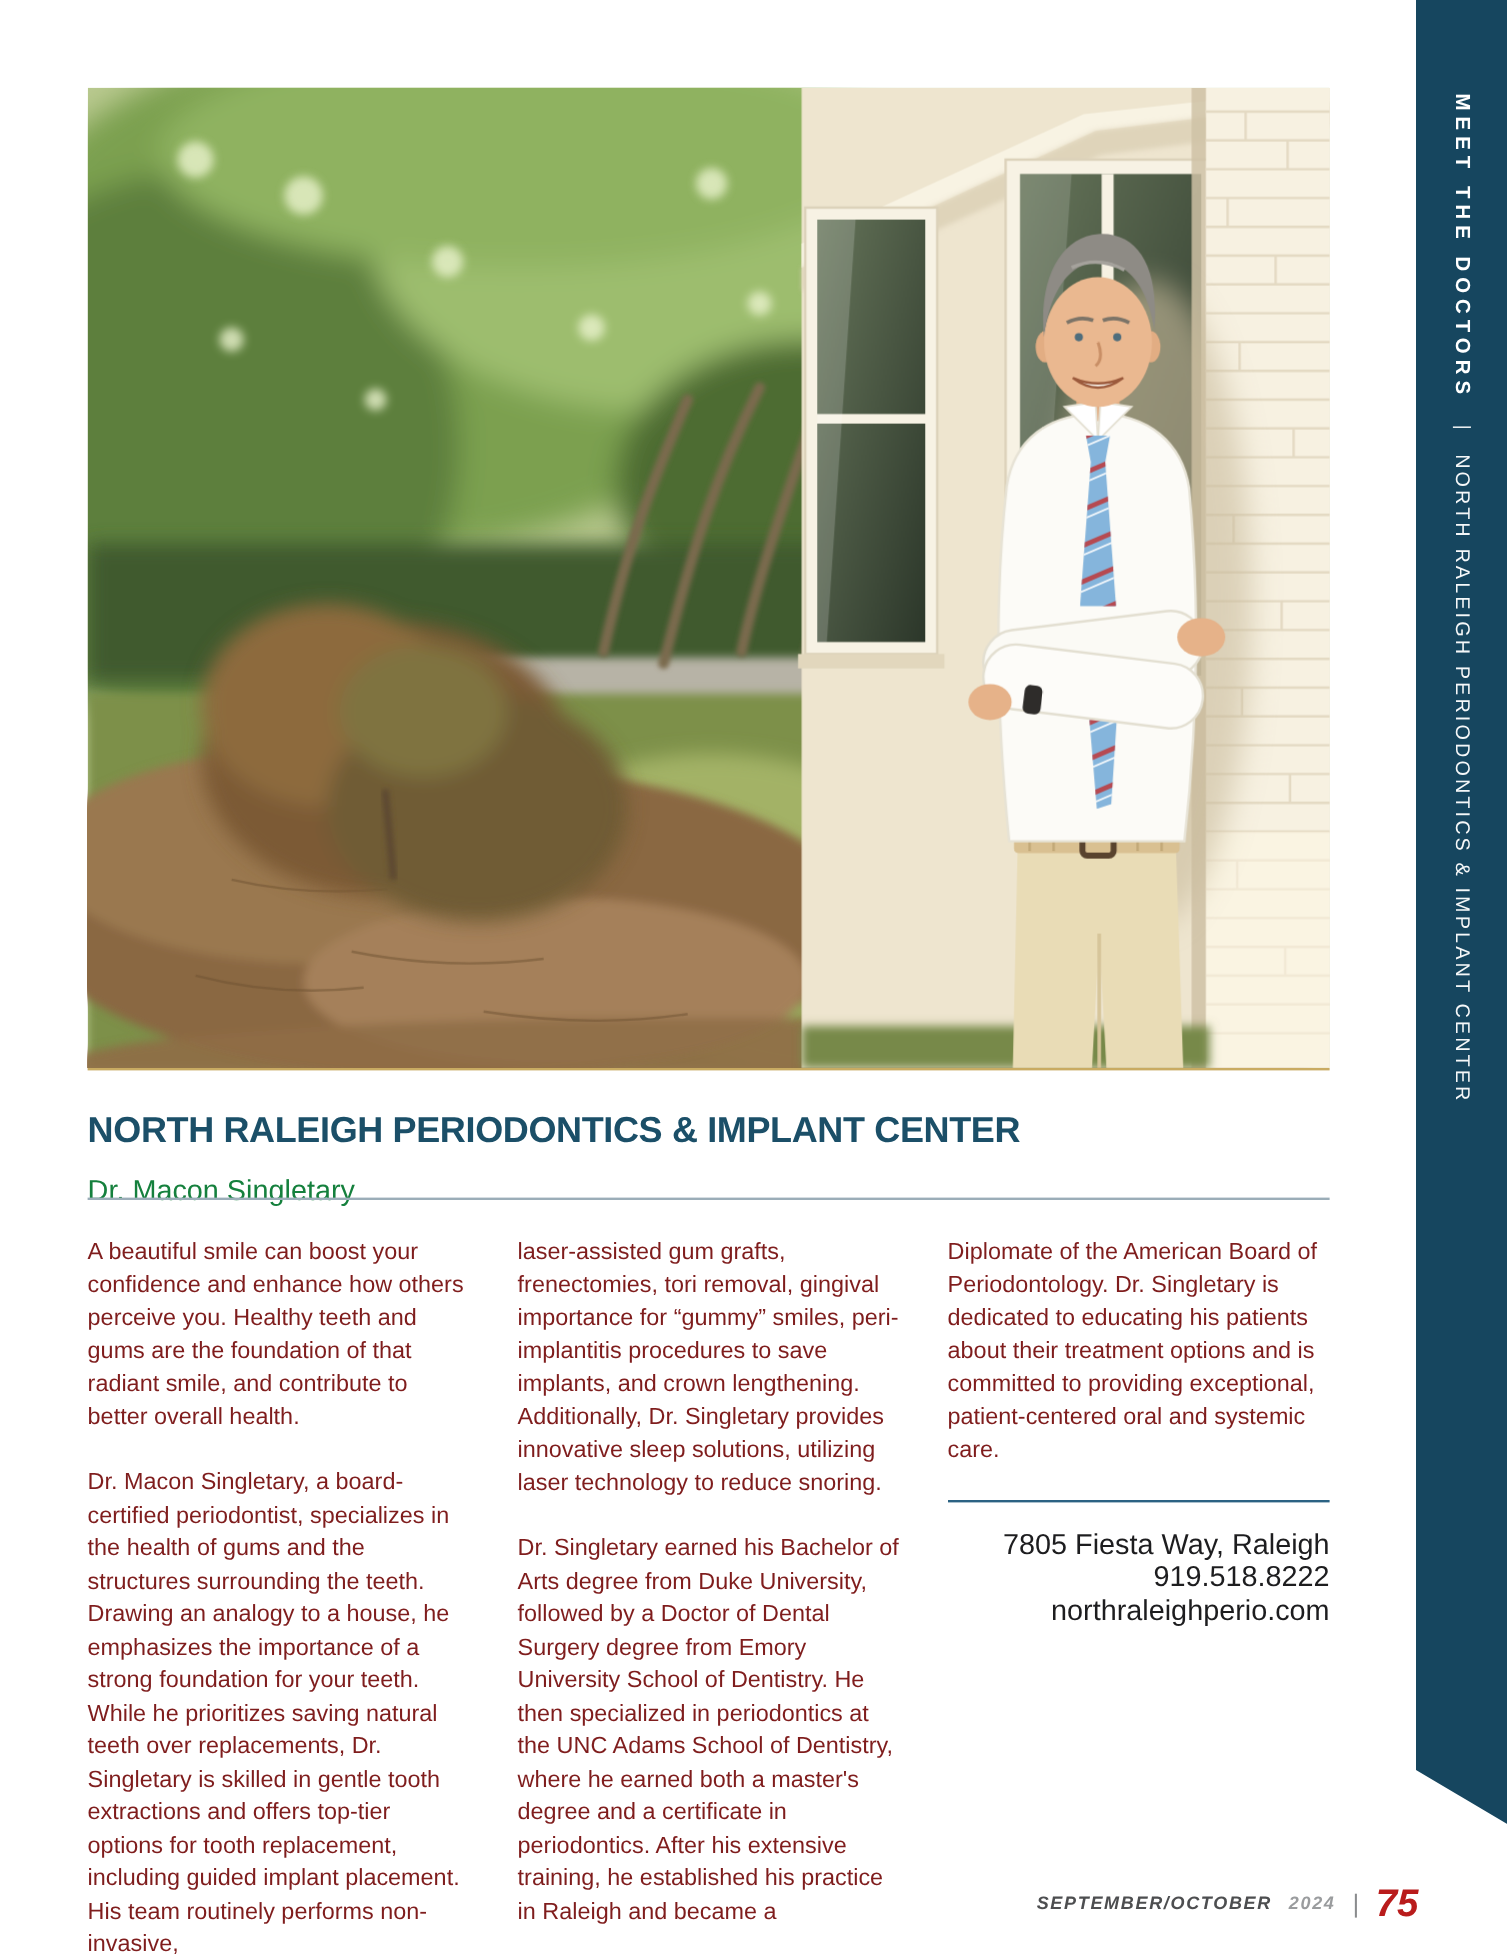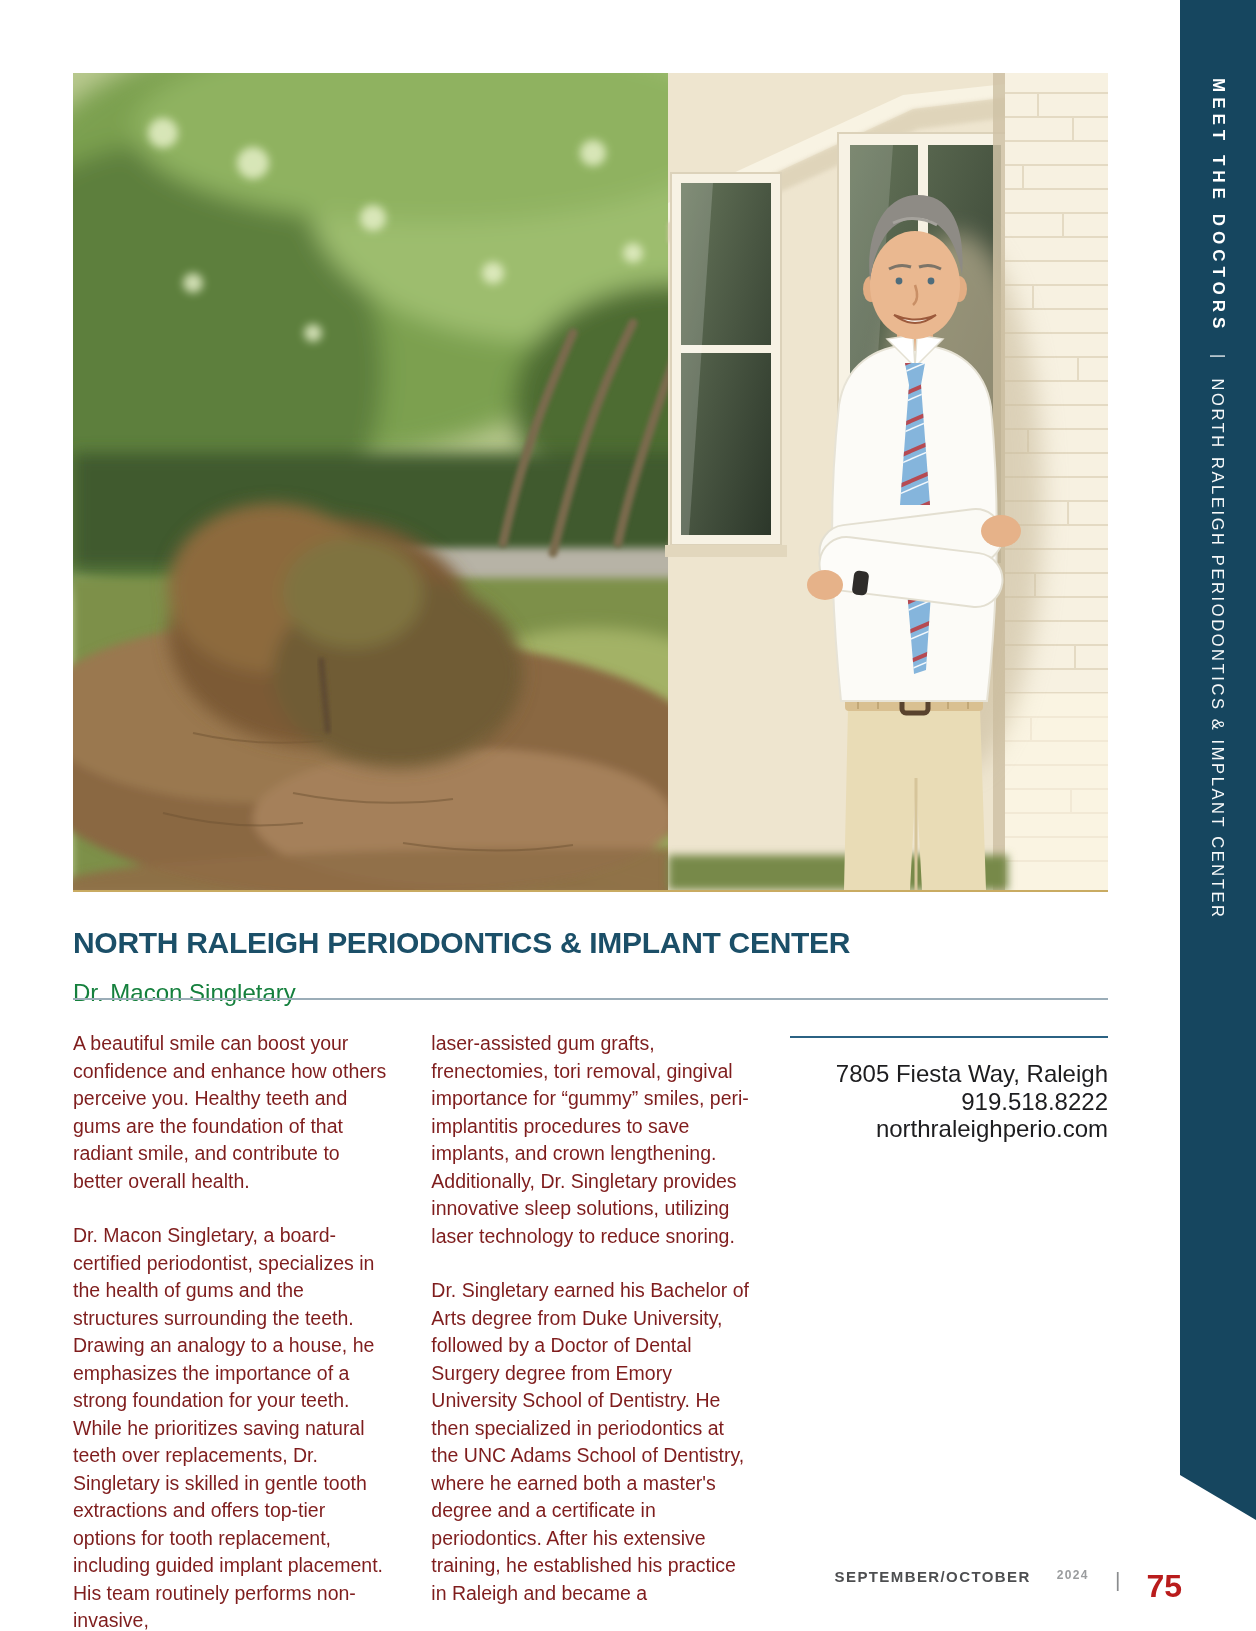--- a/index.html
+++ b/index.html
@@ -30,23 +30,23 @@
   .columns{position:absolute;left:73px;top:1030px;width:1035px;
     display:grid;grid-template-columns:repeat(3,1fr);column-gap:40px;}
   .columns p{margin:0 0 27px 0;font-size:19.5px;line-height:27.5px;color:#7f1d1d;}
 
   
   .contact-rule{height:2px;background:#2b6283;border:0;margin:6px 0 22px 0;width:100%;}
   .contact{text-align:right;font-size:24px;line-height:27.5px;color:#1d1d1f;}
   .contact div{margin:0;}
 
   
-  .footer{position:absolute;right:74px;top:1568px;display:flex;align-items:flex-start;gap:26px;}
+  .footer{position:absolute;right:74px;top:1568px;display:flex;align-items:center;gap:14px;font-style:italic;}
   .footer-issue{font-size:15px;font-weight:bold;letter-spacing:1.4px;color:#4d4e50;}
-  .footer-year{font-size:12px;font-weight:bold;letter-spacing:1.4px;color:#9a9c9e;}
+  .footer-year{font-size:15px;font-weight:bold;letter-spacing:1.4px;color:#9a9c9e;}
   .footer-divider{font-size:21px;font-weight:normal;color:#8a8c8e;}
   .footer-page{font-size:32px;font-weight:bold;color:#b91c1c;}
 </style>
 </head>
 <body>
 
 <div class="page">
 
   <figure class="photo" aria-label="Dr. Macon Singletary, in a white dress shirt and blue striped tie with arms crossed, leaning against the white brick corner of his practice building with trees and lawn behind him">
     <svg viewBox="0 0 1035 817" preserveAspectRatio="none">
@@ -283,20 +283,21 @@
   <main class="columns">
     <section>
       <p>A beautiful smile can boost your confidence and enhance how others perceive you. Healthy teeth and gums are the foundation of that radiant smile, and contribute to better overall health.</p>
       <p>Dr. Macon Singletary, a board-certified periodontist, specializes in the health of gums and the structures surrounding the teeth. Drawing an analogy to a house, he emphasizes the importance of a strong foundation for your teeth. While he prioritizes saving natural teeth over replacements, Dr. Singletary is skilled in gentle tooth extractions and offers top-tier options for tooth replacement, including guided implant placement. His team routinely performs non-invasive,</p>
     </section>
     <section>
       <p>laser-assisted gum grafts, frenectomies, tori removal, gingival importance for “gummy” smiles, peri-implantitis procedures to save implants, and crown lengthening. Additionally, Dr. Singletary provides innovative sleep solutions, utilizing laser technology to reduce snoring.</p>
       <p>Dr. Singletary earned his Bachelor of Arts degree from Duke University, followed by a Doctor of Dental Surgery degree from Emory University School of Dentistry. He then specialized in periodontics at the UNC Adams School of Dentistry, where he earned both a master's degree and a certificate in periodontics. After his extensive training, he established his practice in Raleigh and became a</p>
     </section>
     <section>
+      <p>Diplomate of the American Board of Periodontology. Dr. Singletary is dedicated to educating his patients about their treatment options and is committed to providing exceptional, patient-centered oral and systemic care.</p>
       <div class="contact-rule"></div>
       <div class="contact">
         <div>7805 Fiesta Way, Raleigh</div>
         <div>919.518.8222</div>
         <div>northraleighperio.com</div>
       </div>
     </section>
   </main>
 
   <footer class="footer">

